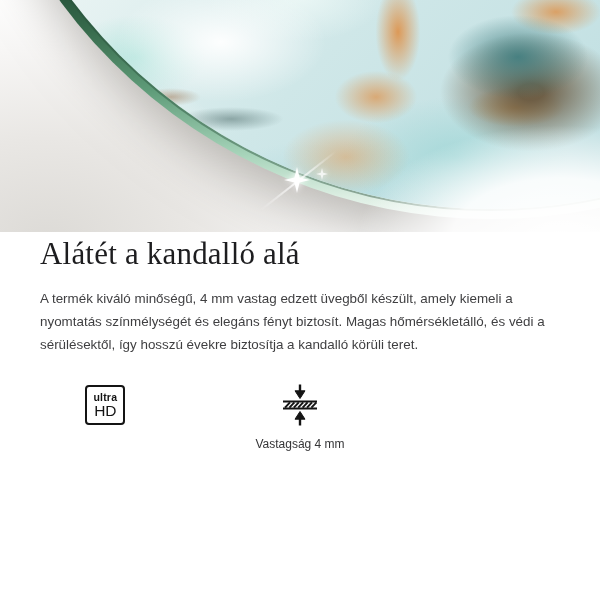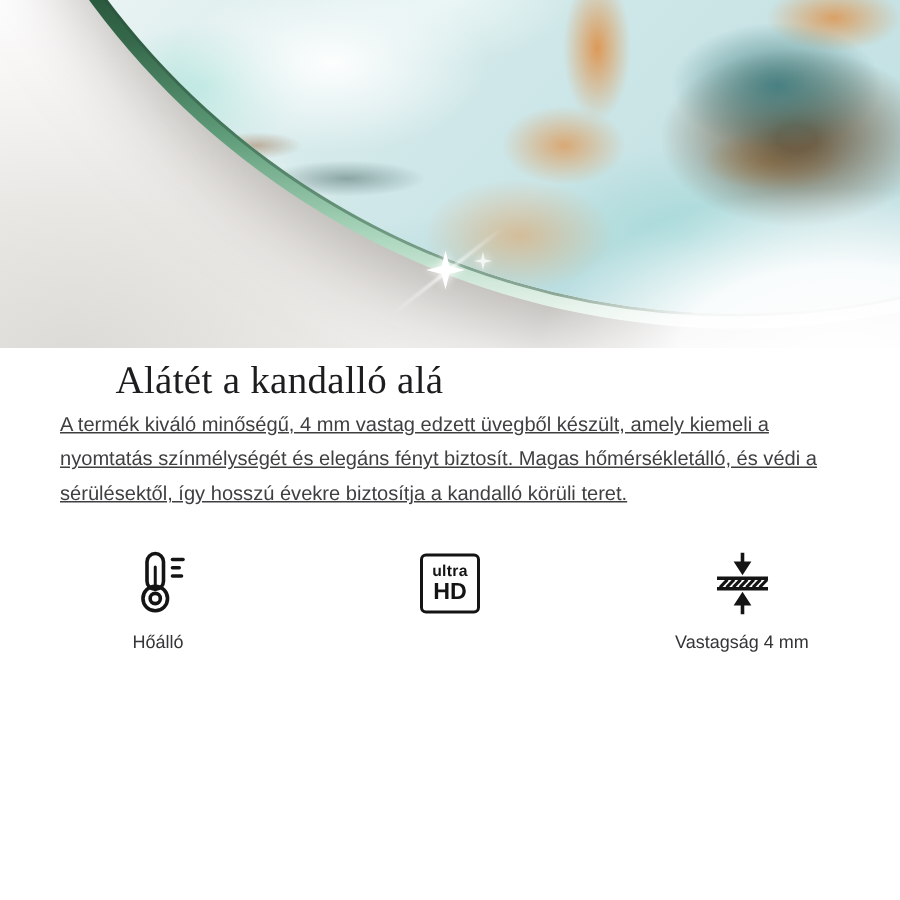--- a/index.html
+++ b/index.html
@@ -64,26 +64,26 @@
     background:linear-gradient(to right, rgba(255,255,255,0), rgba(255,255,255,.85), rgba(255,255,255,0));
     transform:rotate(-38deg); transform-origin:center; filter:blur(.6px);
     top:180px; left:250px;
   }
 
   
   .content { padding:0 40px; }
   .title {
     margin-top:6px;
     font-family:"Liberation Serif","DejaVu Serif",serif;
-    font-weight:400; font-size:26px; line-height:32px;
-    color:var(--heading_text,#1d1d1f); letter-spacing:.2px;margin-left:37px;
+    font-weight:400; font-size:31px; line-height:32px;
+    color:var(--heading_text,#1d1d1f); letter-spacing:.2px;
   }
   .description {
-    margin-top:1px; max-width:517px;
-    font-size:13.4px; line-height:23px; color:var(--body_text,#3f3f41);text-decoration:underline;
+    margin-top:17px; max-width:517px;
+    font-size:13.4px; line-height:23px; color:var(--body_text,#3f3f41);
   }
 
   
   .features {
     margin:26px -32px 0;
     display:grid; grid-template-columns:repeat(3,1fr); row-gap:14px;
   }
   .feature { display:flex; flex-direction:column; align-items:center; }
   .icon-wrap {
     height:46px; display:flex; align-items:center; justify-content:center;
@@ -93,21 +93,21 @@
   .icon-wrap svg * { stroke:currentColor; }
   .feature-label {
     margin-top:9px; font-size:12px; color:var(--label_text,#353537);
     text-align:center; white-space:nowrap;
   }
   .uhd-box {
     width:40px; height:40px; border:2.5px solid currentColor; border-radius:4px;
     display:flex; flex-direction:column; align-items:center; justify-content:center;
   }
   .uhd-top { font-size:10.5px; font-weight:700; line-height:1; letter-spacing:.2px; color:currentColor; }
-  .uhd-bottom { font-size:15.5px; font-weight:700; line-height:1; margin-top:1px; color:currentColor; }
+  .uhd-bottom { font-size:15.5px; font-weight:400; line-height:1; margin-top:1px; color:currentColor; }
 </style>
 </head>
 <body>
 
 <div class="page">
 
   <section class="hero">
     <div class="disc">
       <div class="disc-inner">
         <div class="art"></div>
@@ -127,34 +127,20 @@
     </div>
   </section>
 
   <section class="content">
     <h1 class="title"><span>Alátét a kandalló alá</span><br></h1>
 
     <p class="description">A termék kiváló minőségű, 4 mm vastag edzett üvegből készült, amely kiemeli a nyomtatás színmélységét és elegáns fényt biztosít. Magas hőmérsékletálló, és védi a sérülésektől, így hosszú évekre biztosítja a kandalló körüli teret.</p>
 
     <div class="features">
 
-      <div class="feature">
-        <div class="icon-wrap">
-          <svg width="46" height="46" viewBox="0 0 46 46" fill="none" stroke-width="2.4" stroke-linecap="round">
-            <rect x="16" y="3" width="11" height="24" rx="5.5"></rect>
-            <line x1="21.5" y1="12" x2="21.5" y2="25" stroke-width="2"></line>
-            <circle cx="21.5" cy="33" r="8.2"></circle>
-            <circle cx="21.5" cy="33" r="3.4"></circle>
-            <line x1="33" y1="7" x2="40" y2="7"></line>
-            <line x1="33" y1="12.5" x2="37.5" y2="12.5"></line>
-            <line x1="33" y1="18" x2="39" y2="18"></line>
-          </svg>
-        </div>
-        <div class="feature-label">Hőálló</div>
-      </div>
 
       <div class="feature">
         <div class="icon-wrap">
           <div class="uhd-box">
             <span class="uhd-top">ultra</span>
             <span class="uhd-bottom">HD</span>
           </div>
         </div>
       </div>
 

